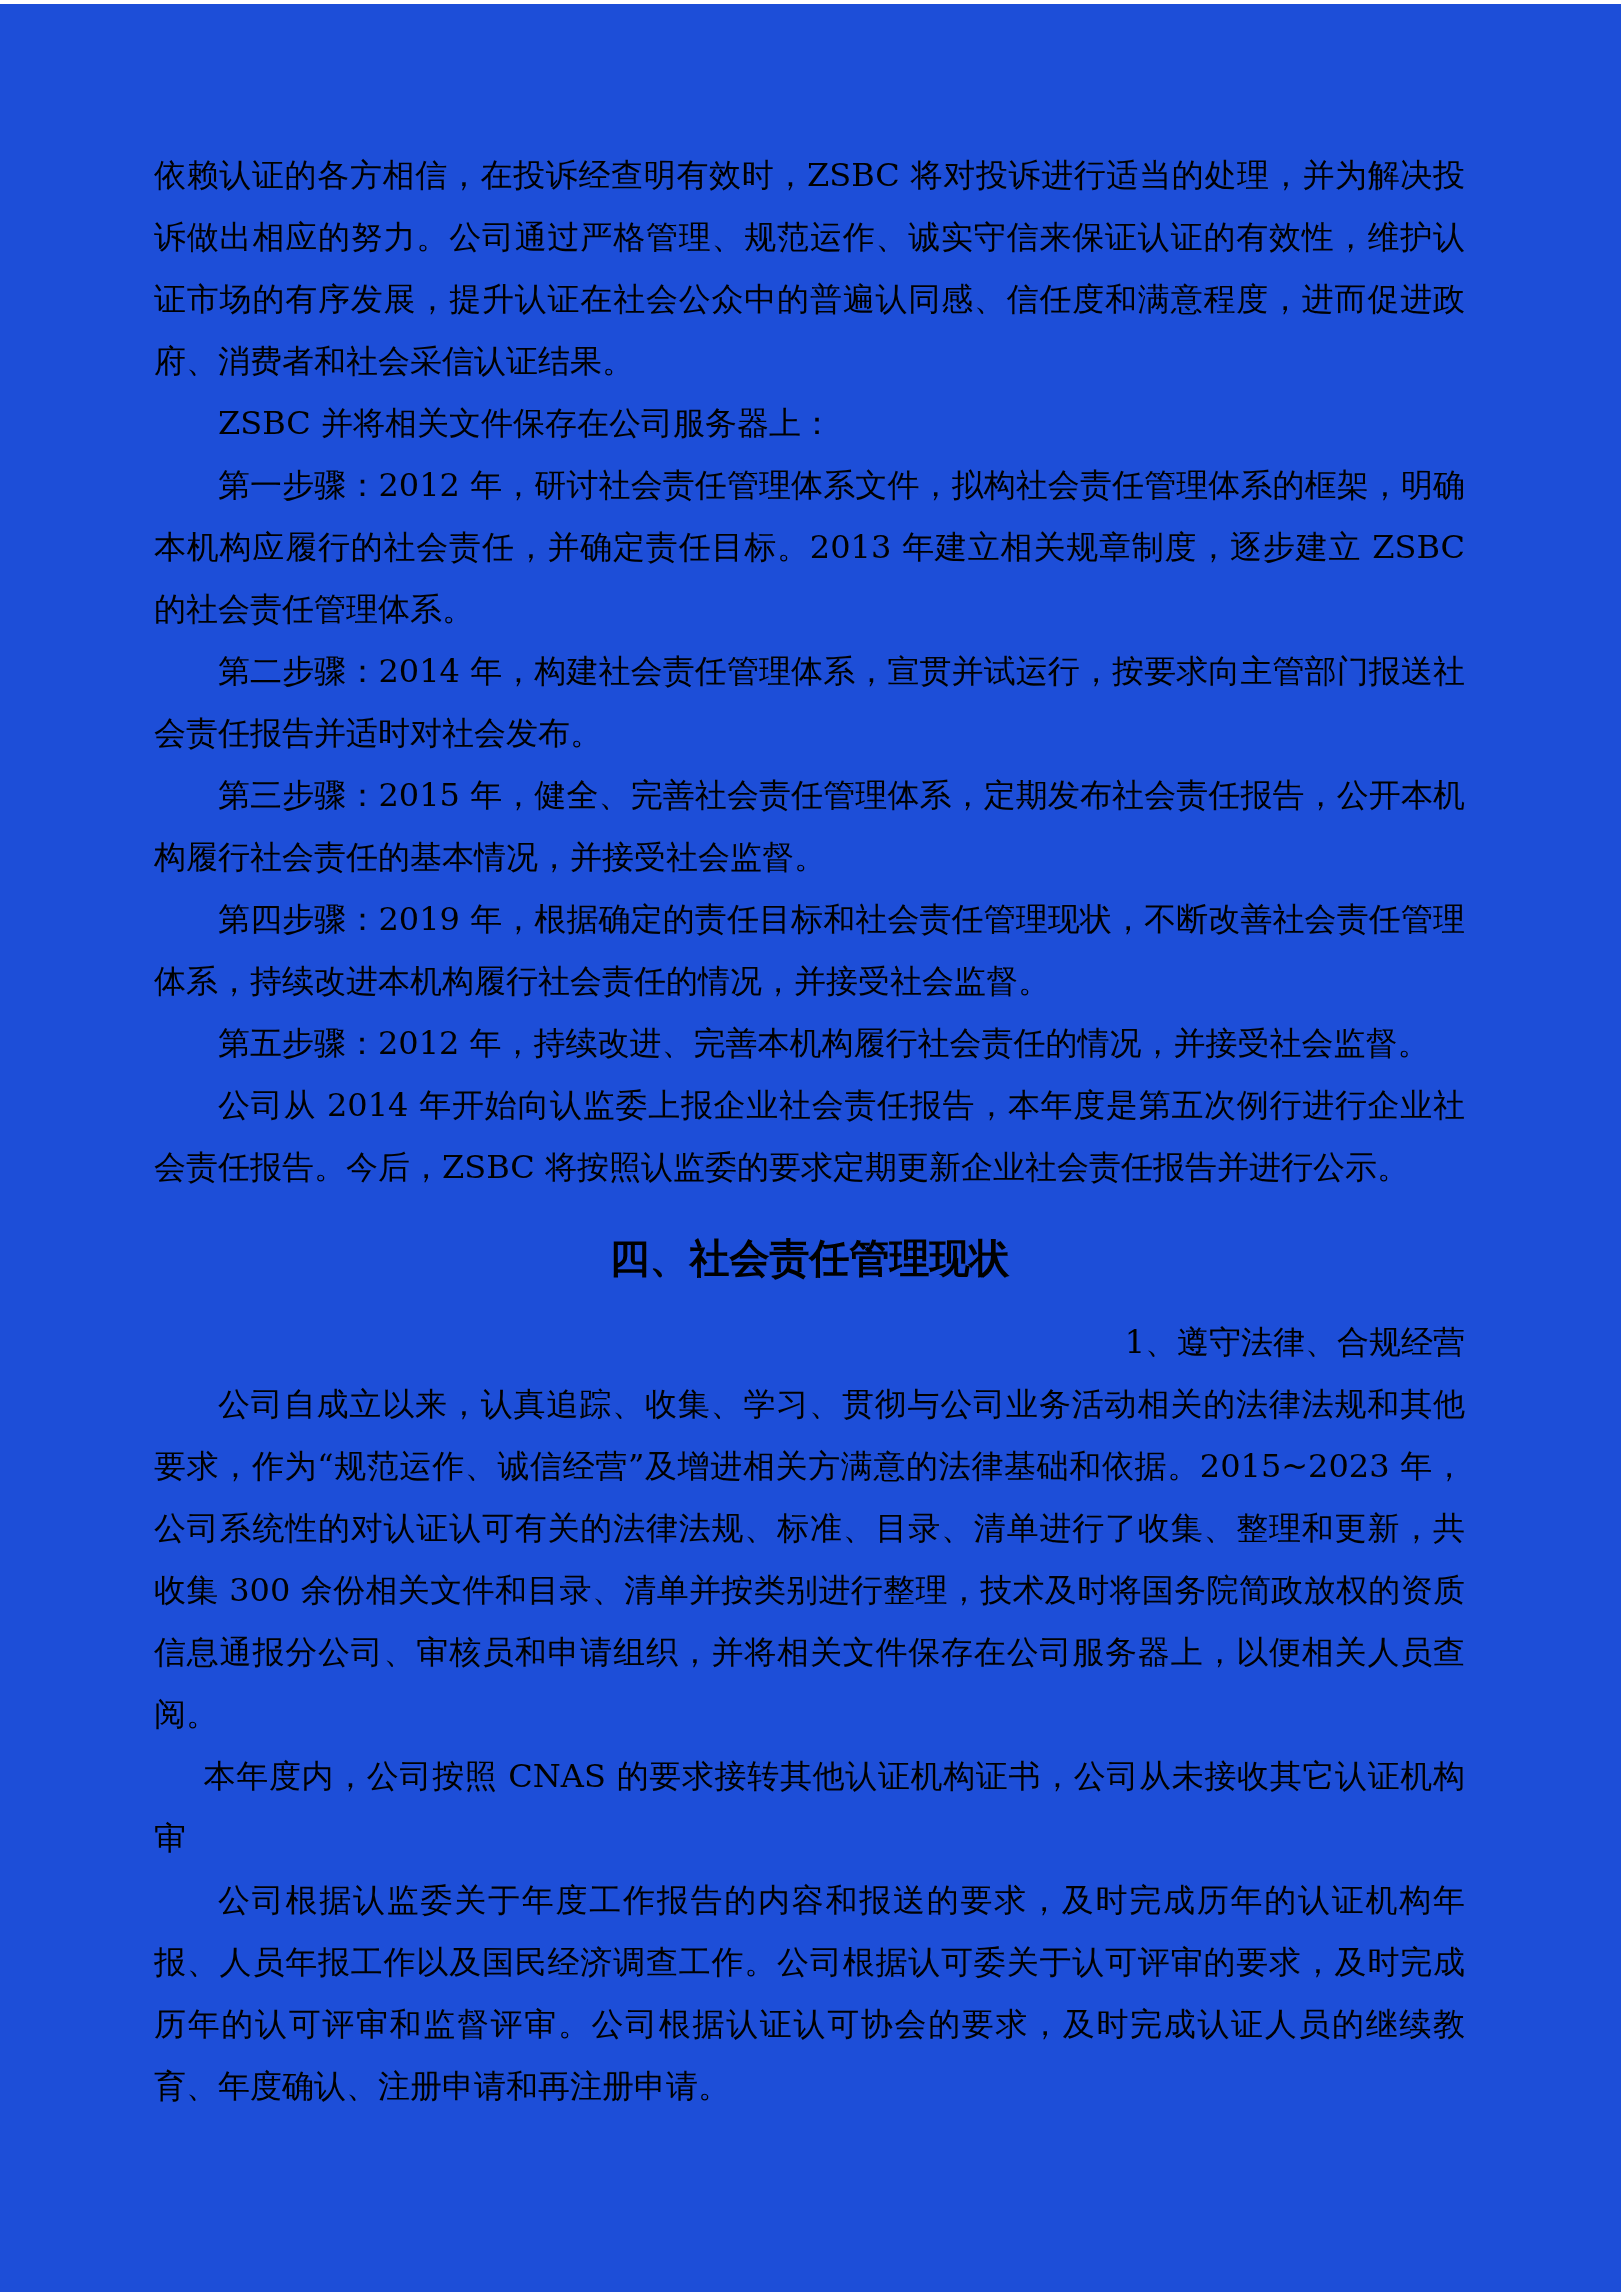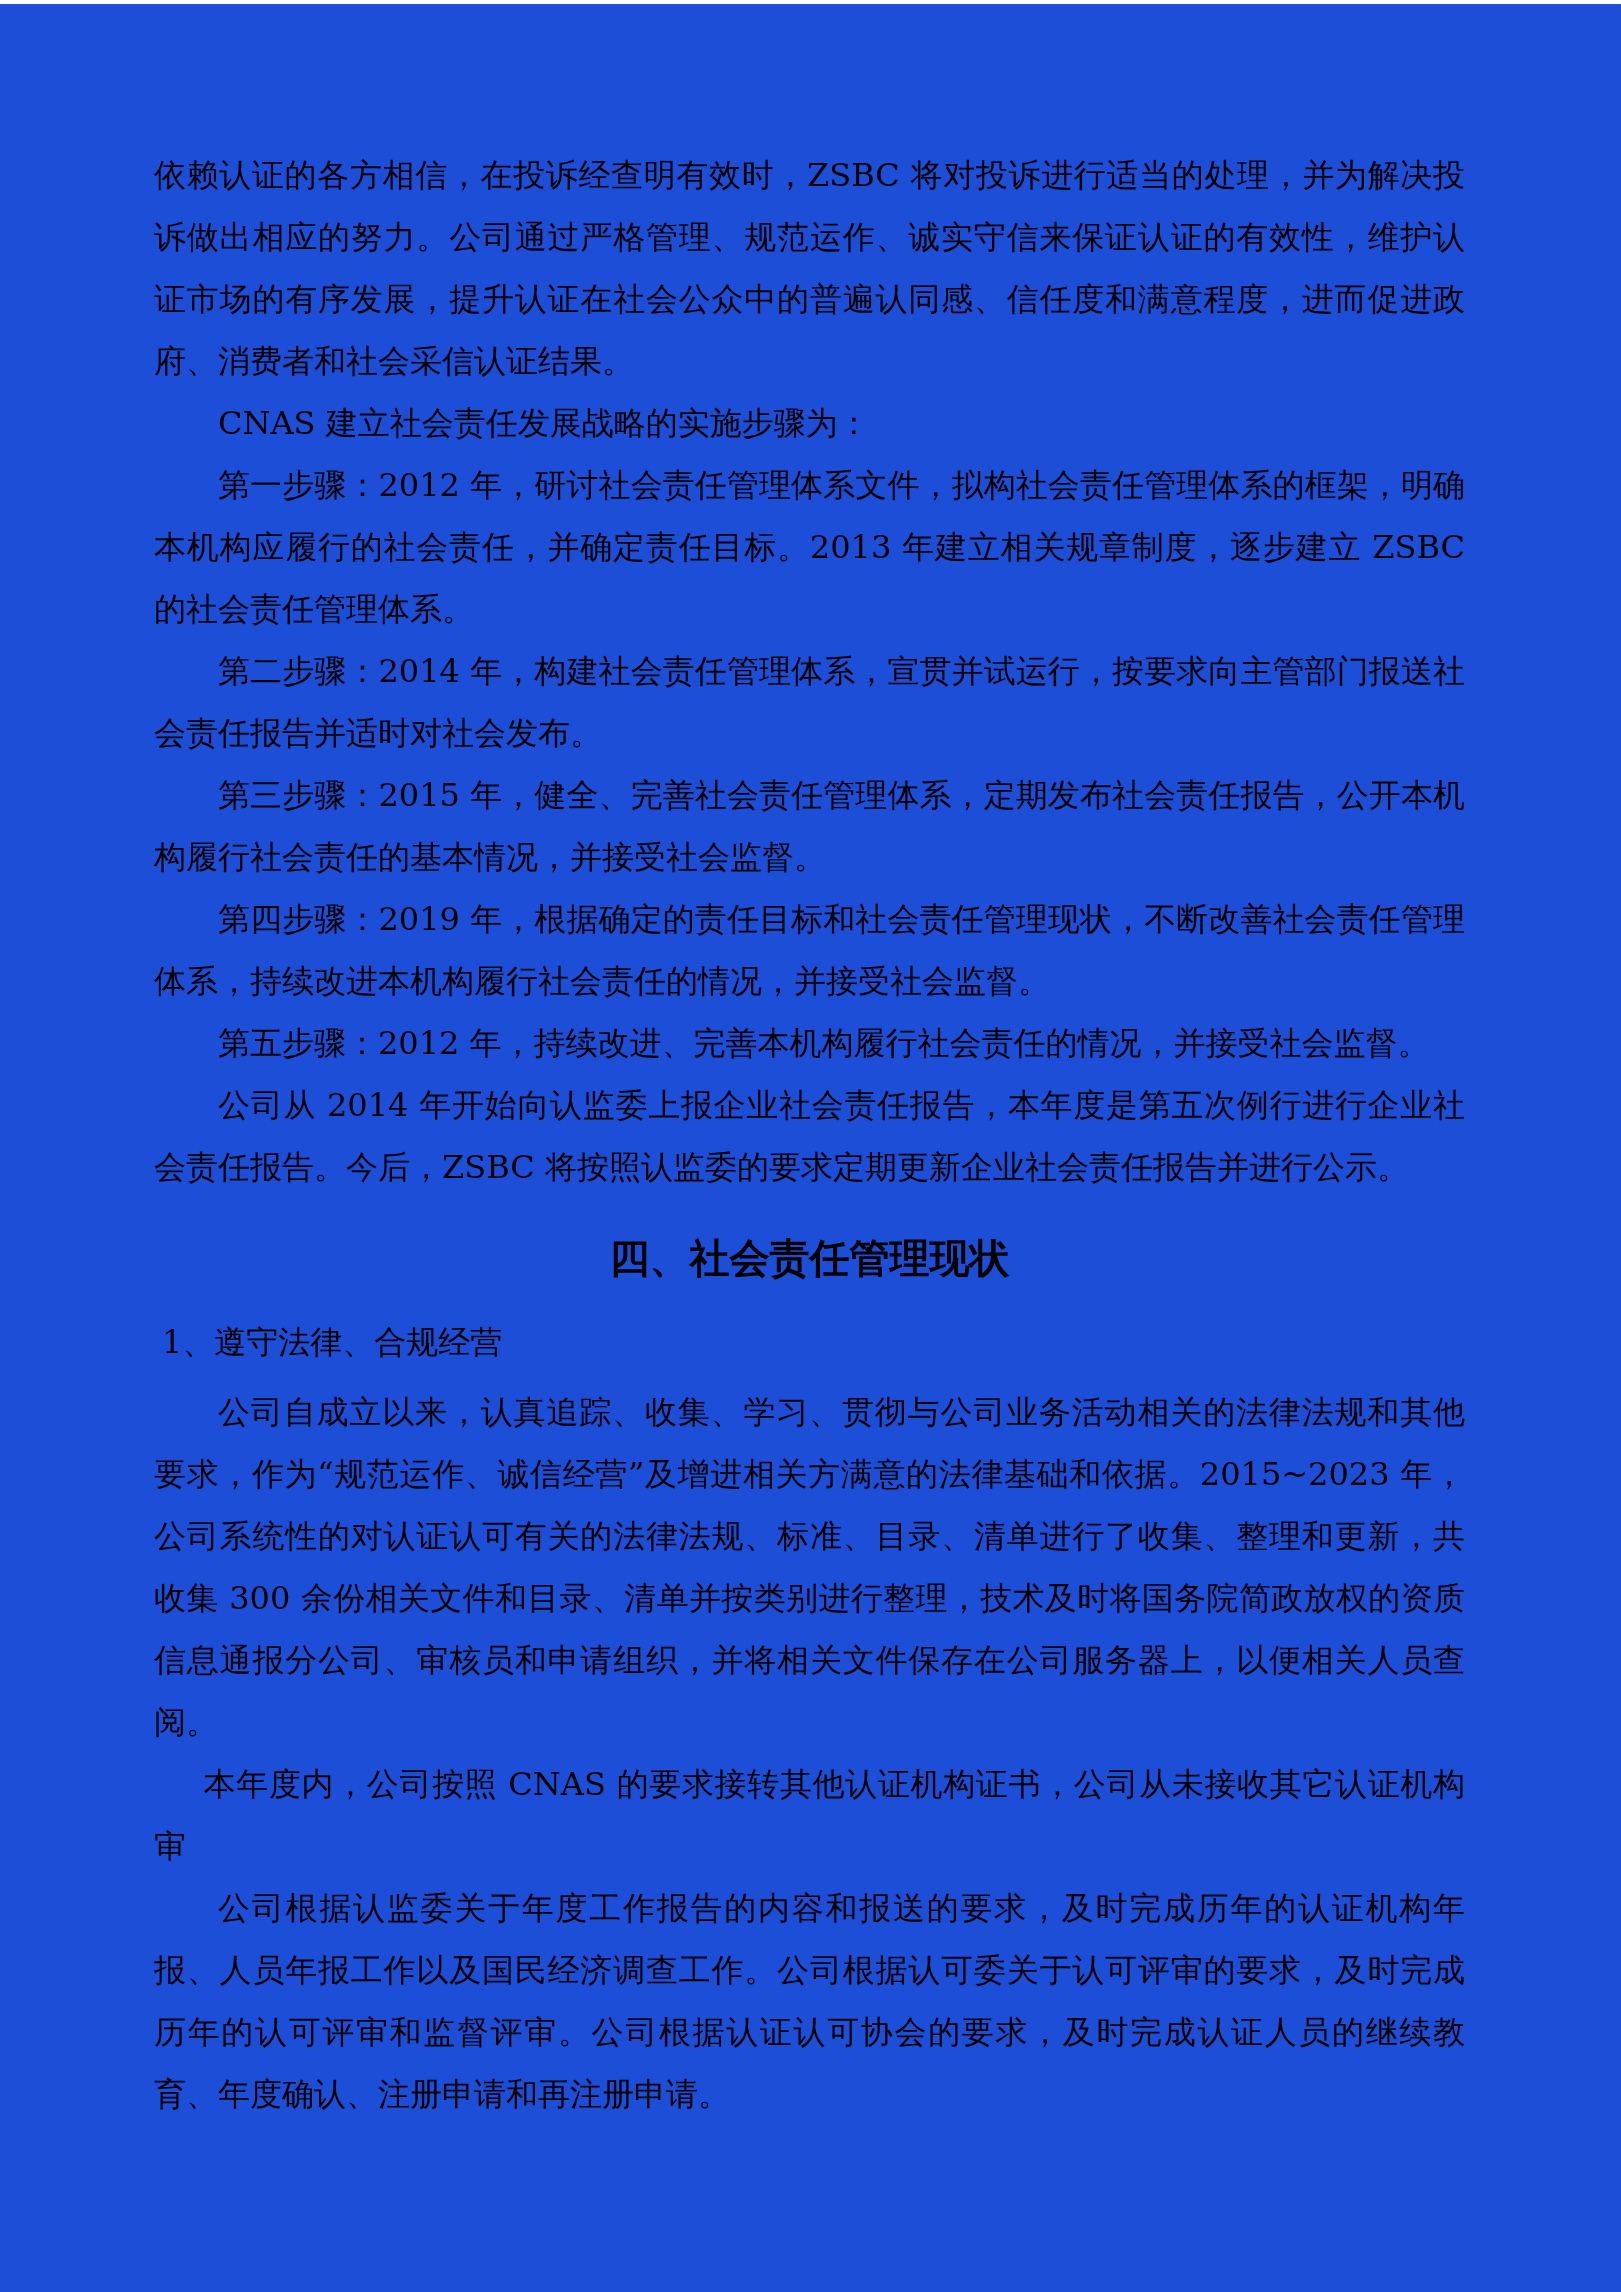--- a/index.html
+++ b/index.html
@@ -47,32 +47,32 @@
     margin: 21.6px 0 13.7px 0;
     font-family: Liberation Serif, serif;
     font-weight: bold;
     font-size: 40px;
     line-height: 78px;
     text-align: center;
     text-indent: 0;
     color: #000000;
   }
   .subhead {
-    margin: 8px;
-    text-align: left;
+    margin: 0;
+    text-align: right;
     text-indent: 0;
   }
 </style>
 </head>
 <body>
 
 <div class="page">
   <div class="content">
     <p class="para">依赖认证的各方相信，在投诉经查明有效时，ZSBC 将对投诉进行适当的处理，并为解决投诉做出相应的努力。公司通过严格管理、规范运作、诚实守信来保证认证的有效性，维护认证市场的有序发展，提升认证在社会公众中的普遍认同感、信任度和满意程度，进而促进政府、消费者和社会采信认证结果。</p>
-    <p class="para indent">CNAS 建立社会责任发展战略的实施步骤为：</p>
+    <p class="para indent">ZSBC 并将相关文件保存在公司服务器上：</p>
     <p class="para indent">第一步骤：2012 年，研讨社会责任管理体系文件，拟构社会责任管理体系的框架，明确本机构应履行的社会责任，并确定责任目标。2013 年建立相关规章制度，逐步建立 ZSBC 的社会责任管理体系。</p>
     <p class="para indent">第二步骤：2014 年，构建社会责任管理体系，宣贯并试运行，按要求向主管部门报送社会责任报告并适时对社会发布。</p>
     <p class="para indent">第三步骤：2015 年，健全、完善社会责任管理体系，定期发布社会责任报告，公开本机构履行社会责任的基本情况，并接受社会监督。</p>
     <p class="para indent">第四步骤：2019 年，根据确定的责任目标和社会责任管理现状，不断改善社会责任管理体系，持续改进本机构履行社会责任的情况，并接受社会监督。</p>
     <p class="para indent">第五步骤：2012 年，持续改进、完善本机构履行社会责任的情况，并接受社会监督。</p>
     <p class="para indent">公司从 2014 年开始向认监委上报企业社会责任报告，本年度是第五次例行进行企业社会责任报告。今后，ZSBC 将按照认监委的要求定期更新企业社会责任报告并进行公示。</p>
     <h2 class="heading">四、社会责任管理现状</h2>
     <p class="para subhead">1、遵守法律、合规经营</p>
     <p class="para indent">公司自成立以来，认真追踪、收集、学习、贯彻与公司业务活动相关的法律法规和其他要求，作为“规范运作、诚信经营”及增进相关方满意的法律基础和依据。2015~2023 年，公司系统性的对认证认可有关的法律法规、标准、目录、清单进行了收集、整理和更新，共收集 300 余份相关文件和目录、清单并按类别进行整理，技术及时将国务院简政放权的资质信息通报分公司、审核员和申请组织，并将相关文件保存在公司服务器上，以便相关人员查阅。</p>
     <p class="para indent-sm">本年度内，公司按照 CNAS 的要求接转其他认证机构证书，公司从未接收其它认证机构审</p>

